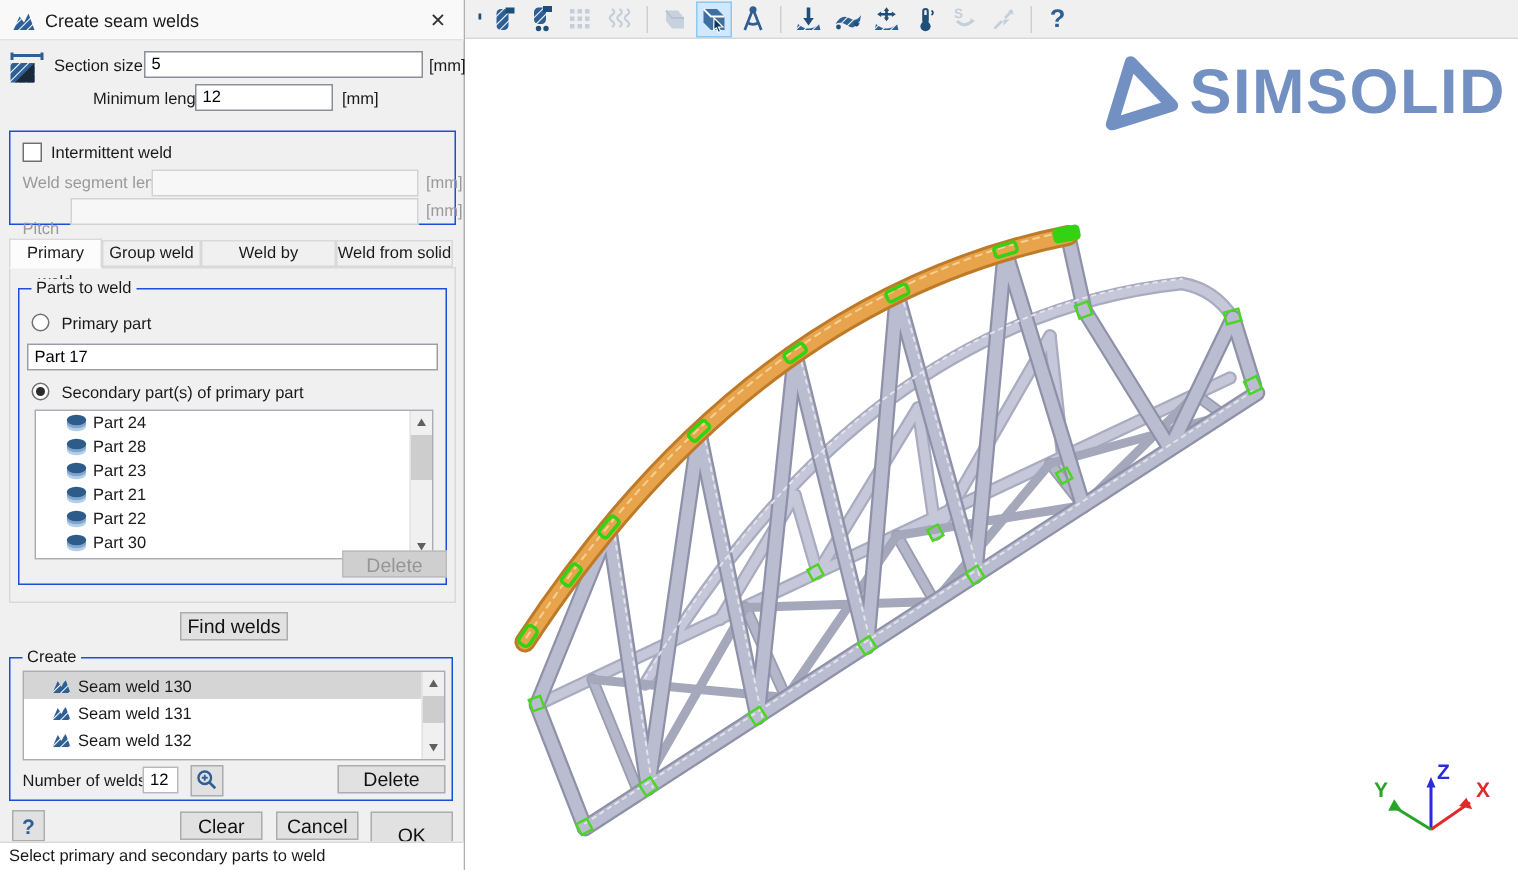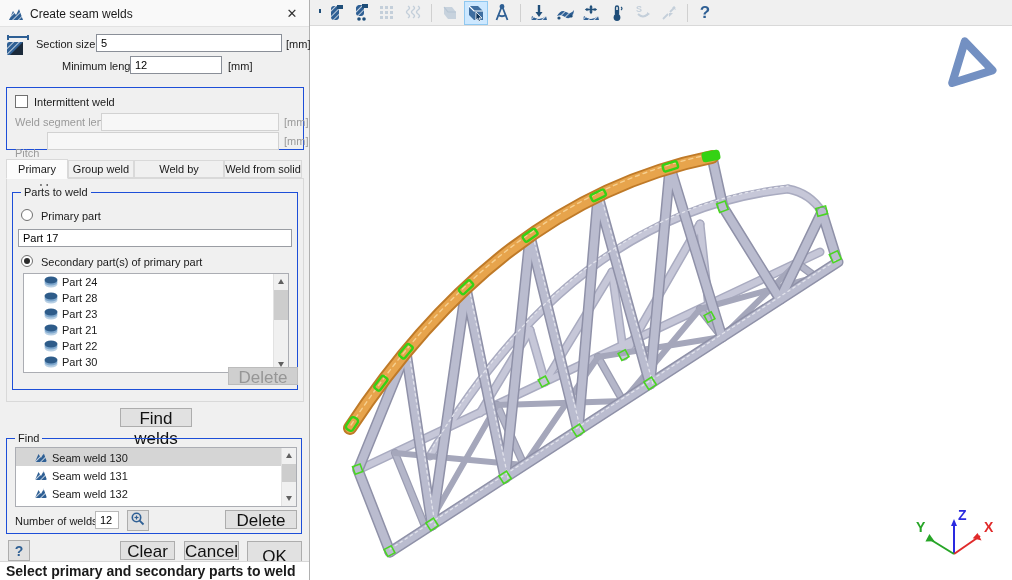--- a/index.html
+++ b/index.html
@@ -55,26 +55,26 @@
   .sb-btn { position:absolute; left:0; width:15px; height:15px; background:#f0f0f0; }
   .sb-up { top:0; } .sb-dn { bottom:0; }
   .sb-tri-up { position:absolute; left:4px; top:5px; width:0; height:0;
     border-left:3.5px solid transparent; border-right:3.5px solid transparent;
     border-bottom:5px solid #606060; }
   .sb-tri-dn { position:absolute; left:4px; top:5px; width:0; height:0;
     border-left:3.5px solid transparent; border-right:3.5px solid transparent;
     border-top:5px solid #606060; }
   .sb-thumb { position:absolute; left:0; width:15px; background:#cdcdcd; }
 
-  .btn { position:absolute; background:#e1e1e1; border:1px solid #adadad; font-size:17px;
+  .btn { position:absolute; background:#e1e1e1; border:1px solid #adadad; font-size:13px;
     text-align:center; font-family:"Liberation Sans",sans-serif; color:#111; }
   .btn:disabled { background:#cfcfcf; color:#969696; border-color:#bcbcbc; }
 
   .statusbar { position:absolute; left:0; bottom:0; width:100%; height:19px; background:#fff;
-    border-top:1px solid #d7d7d7; line-height:18px; padding-left:6px; font-size:14px;font-weight:bold; }
+    border-top:1px solid #d7d7d7; line-height:18px; padding-left:6px; font-size:11px; }
 
   
   .toolbar { position:absolute; left:310px; top:0; width:702px; height:26px;
     background:#f0f0f0; border-bottom:1px solid #d9d9d9; display:flex; align-items:center; }
   .tb-ico { width:24px; height:24px; display:flex; align-items:center; justify-content:center;
     margin:0 1px; }
   .tb-ico.active { background:#cde8ff; border:1px solid #90c8f0; }
   .tb-sep { width:1px; height:18px; background:#d0d0d0; margin:0 5px; }
   .tb-help { font-size:17px; font-weight:bold; color:#2e5f94; width:22px; text-align:center; }
 
@@ -212,21 +212,21 @@
             </div>
         </div>
       </div>
 
     </div>
     <button class="btn" disabled="" style="left:228px;top:367px;width:70px;height:18px;z-index:5">Delete</button>
 
     <button class="btn" style="left:120px;top:408px;width:72px;height:19px">Find welds</button>
 
     <div class="groupbox" style="left:6px;top:438px;width:296px;height:96px">
-      <span class="gb-label">Find</span>
+      <span class="gb-label">Create</span>
       <div class="listbox" style="left:8px;top:8px;width:282px;height:60px">
         <div class="weldrow sel">
           <svg class="picon" width="14" height="12">
               <polygon points="1,11 4.5,3 7,7 9.5,1.5 13,11" fill="url(#hatchB)"></polygon>
             </svg>
           <span class="ptext">Seam weld 130</span>
         </div>
         <div class="weldrow">
           <svg class="picon" width="14" height="12">
               <polygon points="1,11 4.5,3 7,7 9.5,1.5 13,11" fill="url(#hatchB)"></polygon>
@@ -398,20 +398,21 @@
   </div>
 
   <div class="viewport">
 
     <div class="logo">
       <svg width="58" height="52" style="margin-right:6px">
         <g transform="rotate(-12 29 26)">
           <path d="M29,6 L50,40 L8,44 Z" fill="none" stroke="#7390c2" stroke-width="8" stroke-linejoin="round"></path>
         </g>
       </svg>
+      <span class="logo-text">SIMSOLID</span>
     </div>
 
     <svg width="702" height="553" viewBox="310 27 702 553" style="position:absolute;left:0;top:0">
 
       <g stroke-linecap="round" fill="none">
         <g stroke="#a9abc0" stroke-width="9">
           <path d="M358,470 L820,252"></path>
           <path d="M430,456 Q575,212 788,189"></path>
           <path d="M788,189 Q810,193 822,212"></path>
           <path d="M530,330 L545,382"></path>

